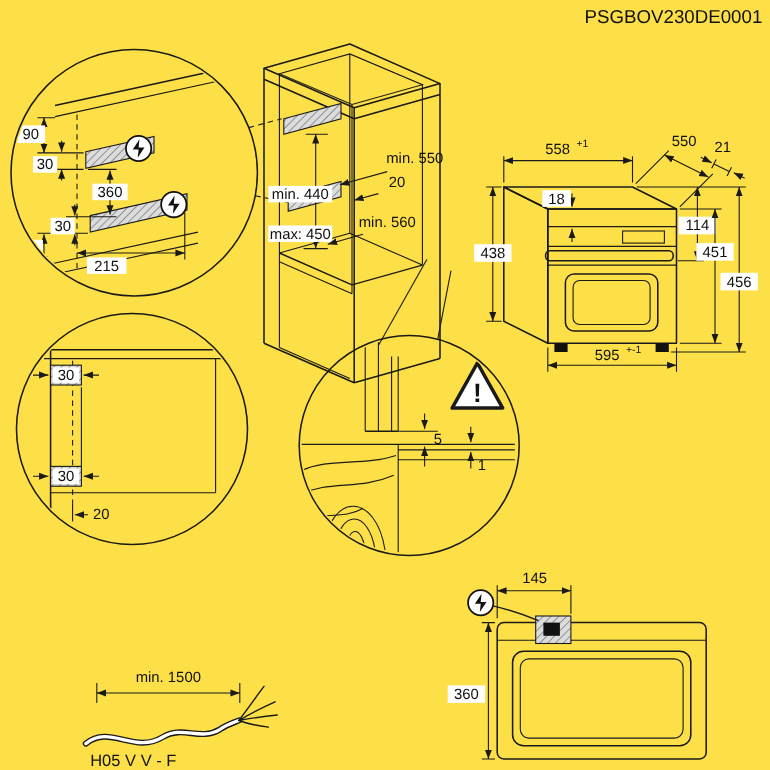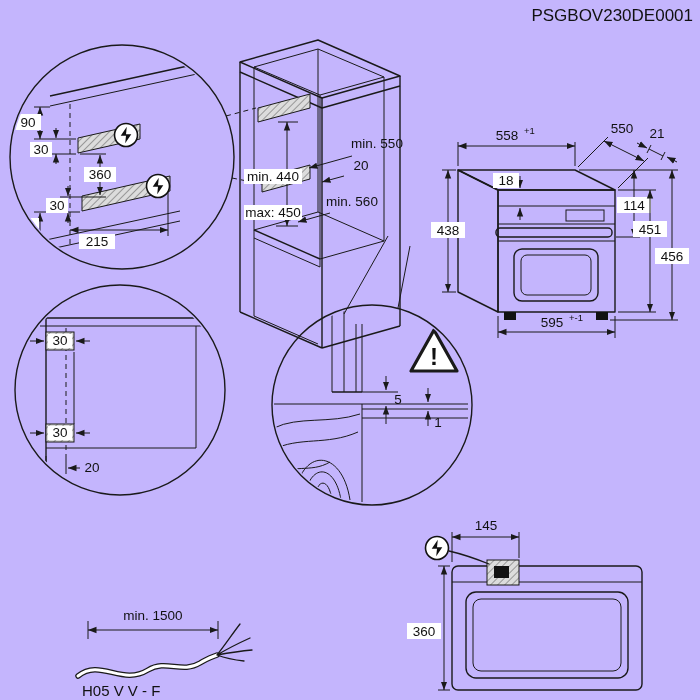--- a/index.html
+++ b/index.html
@@ -1,16 +1,16 @@
 <!DOCTYPE html>
 <html><head>
 <meta charset="utf-8">
 <style>
   html,body{margin:0;padding:0;background:#fff;}
-  .page{width:700px;height:700px;background:#c4b5fd;position:relative;overflow:hidden;}
+  .page{width:700px;height:700px;background:#fde047;position:relative;overflow:hidden;}
   svg{display:block;}
   .o{fill:none;stroke:#1a1a1a;stroke-width:1.4;stroke-linejoin:round;}
   .t{fill:none;stroke:#1a1a1a;stroke-width:1;}
   .d{fill:none;stroke:#1a1a1a;stroke-width:1;}
   .dsh{stroke-dasharray:5 4;}
   .h{fill:url(#hatch);stroke:#1a1a1a;stroke-width:1;}
   .lbl{font:13.5px "Liberation Sans",sans-serif;fill:#111;}
   .lbl2{font:15px "Liberation Sans",sans-serif;fill:#111;}
   .sup{font:9.5px "Liberation Sans",sans-serif;fill:#111;}
   .code{font:17px "Liberation Sans",sans-serif;fill:#111;}

